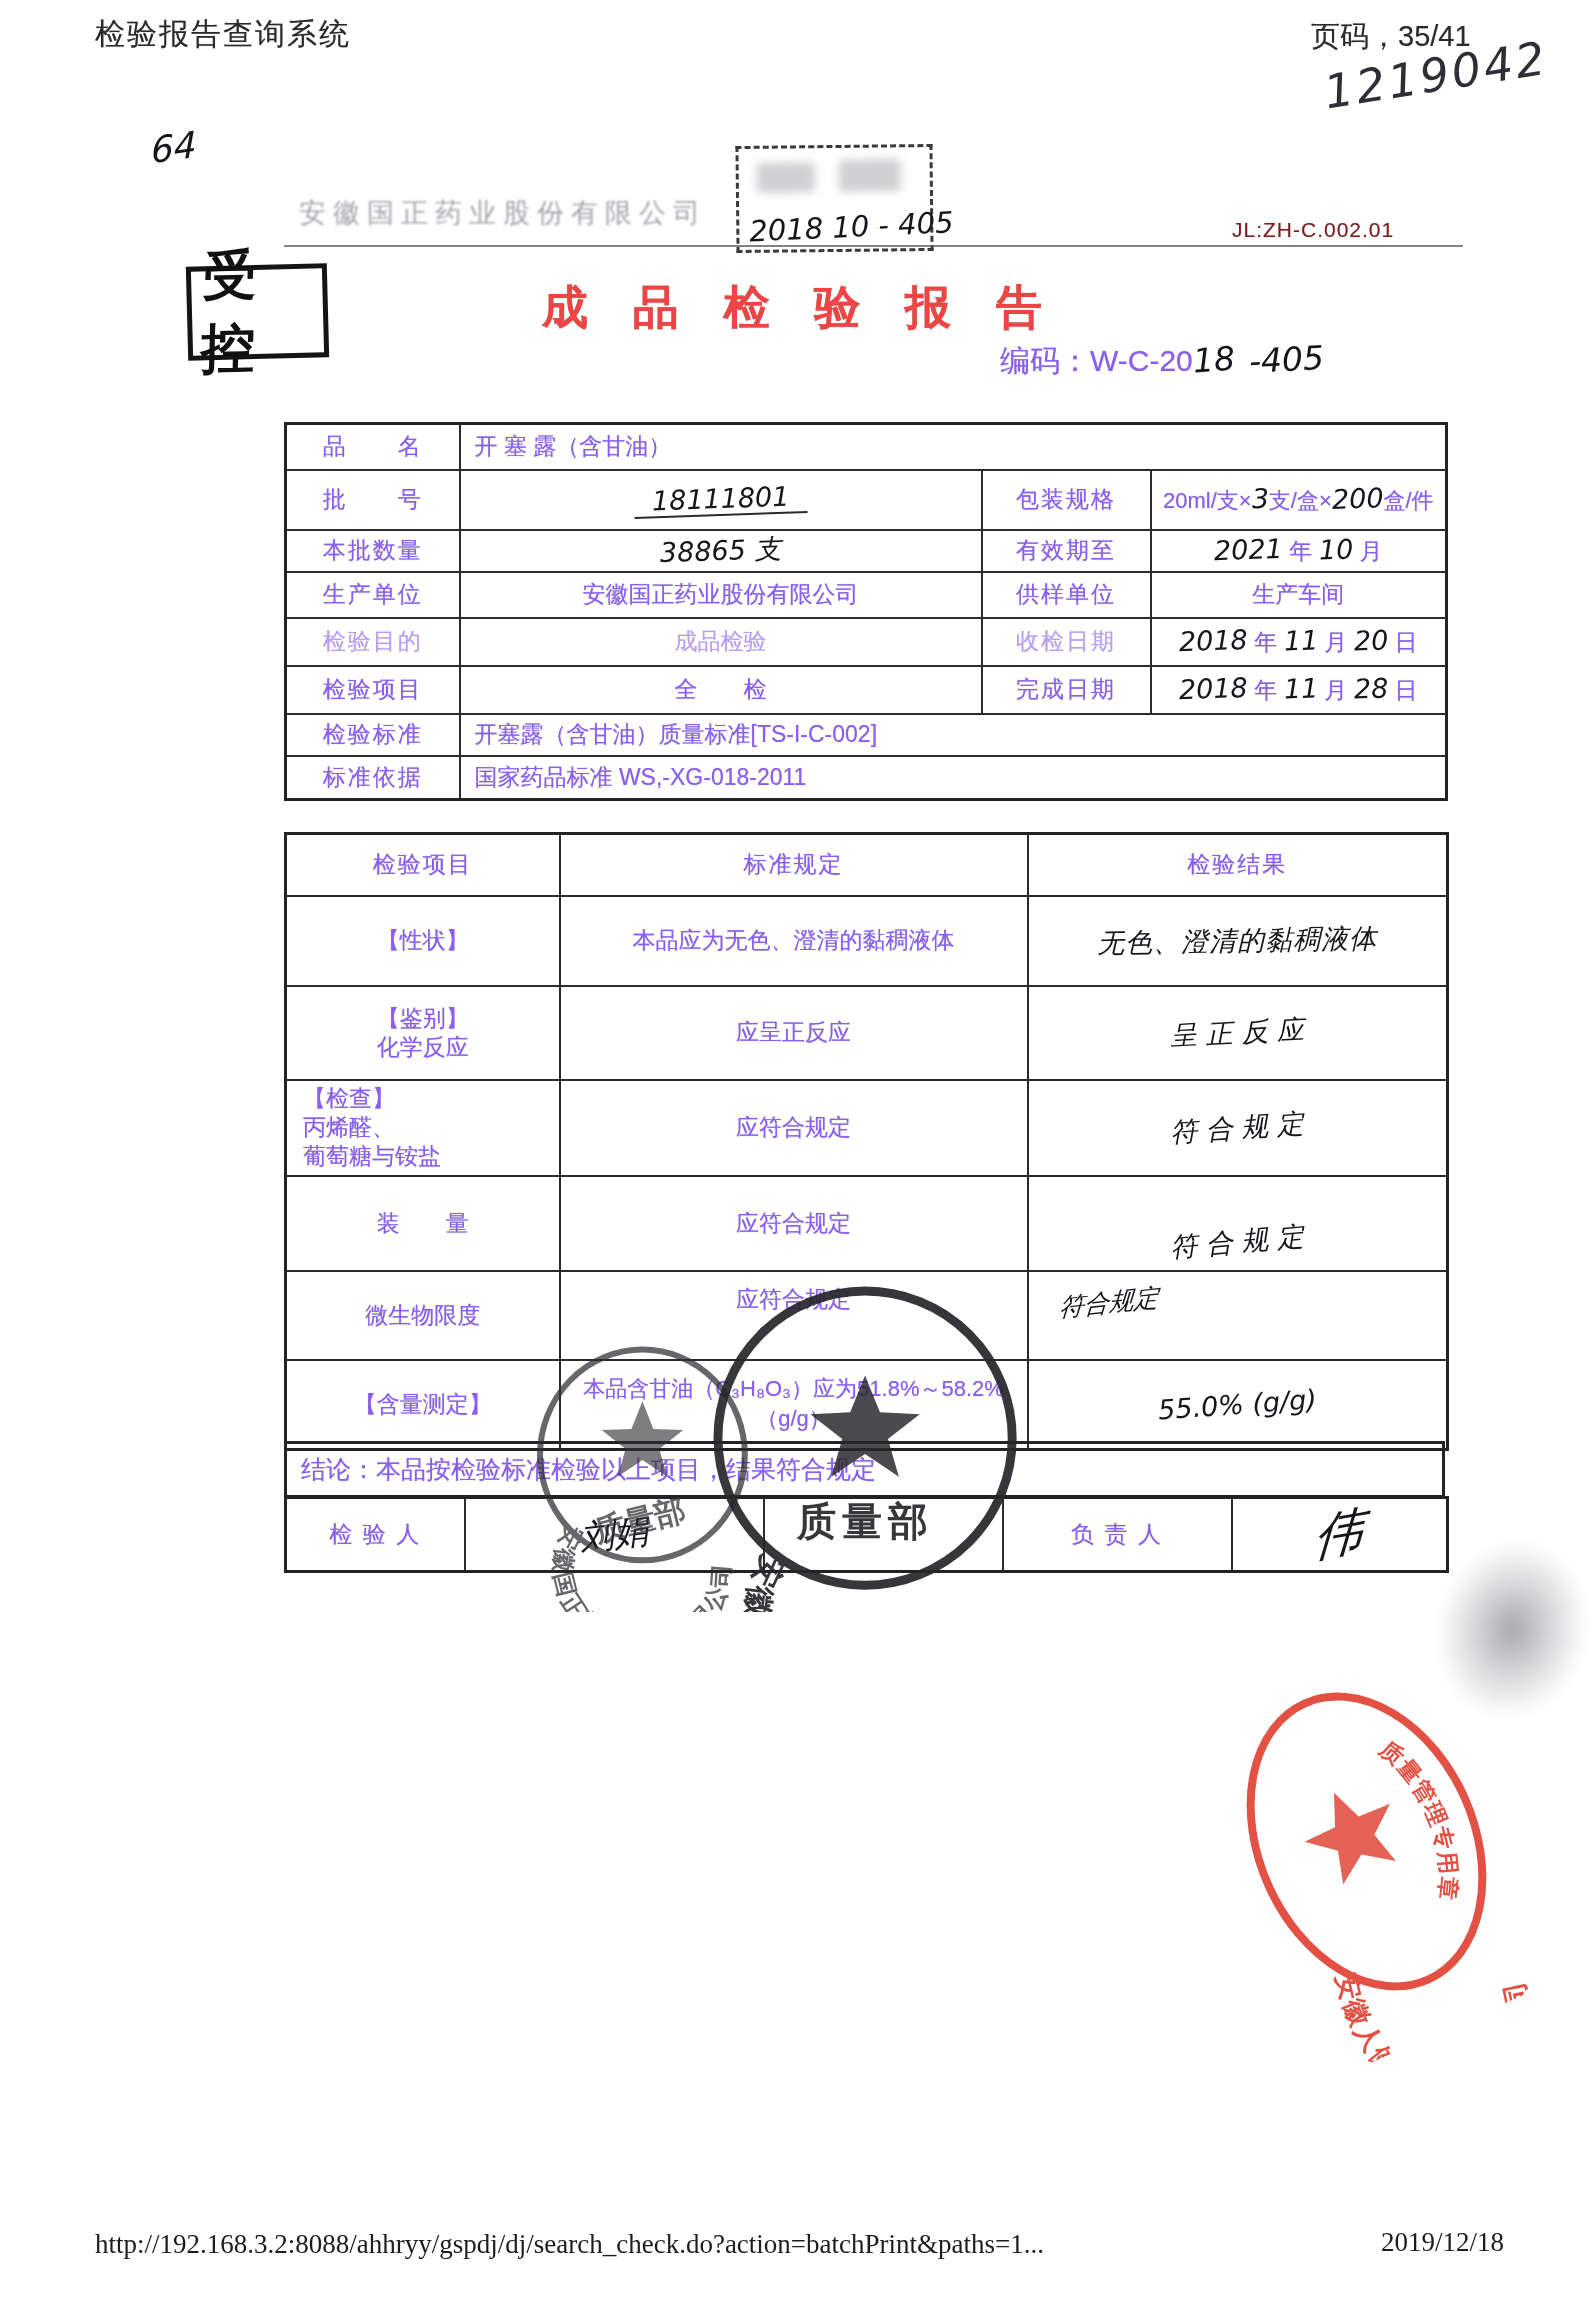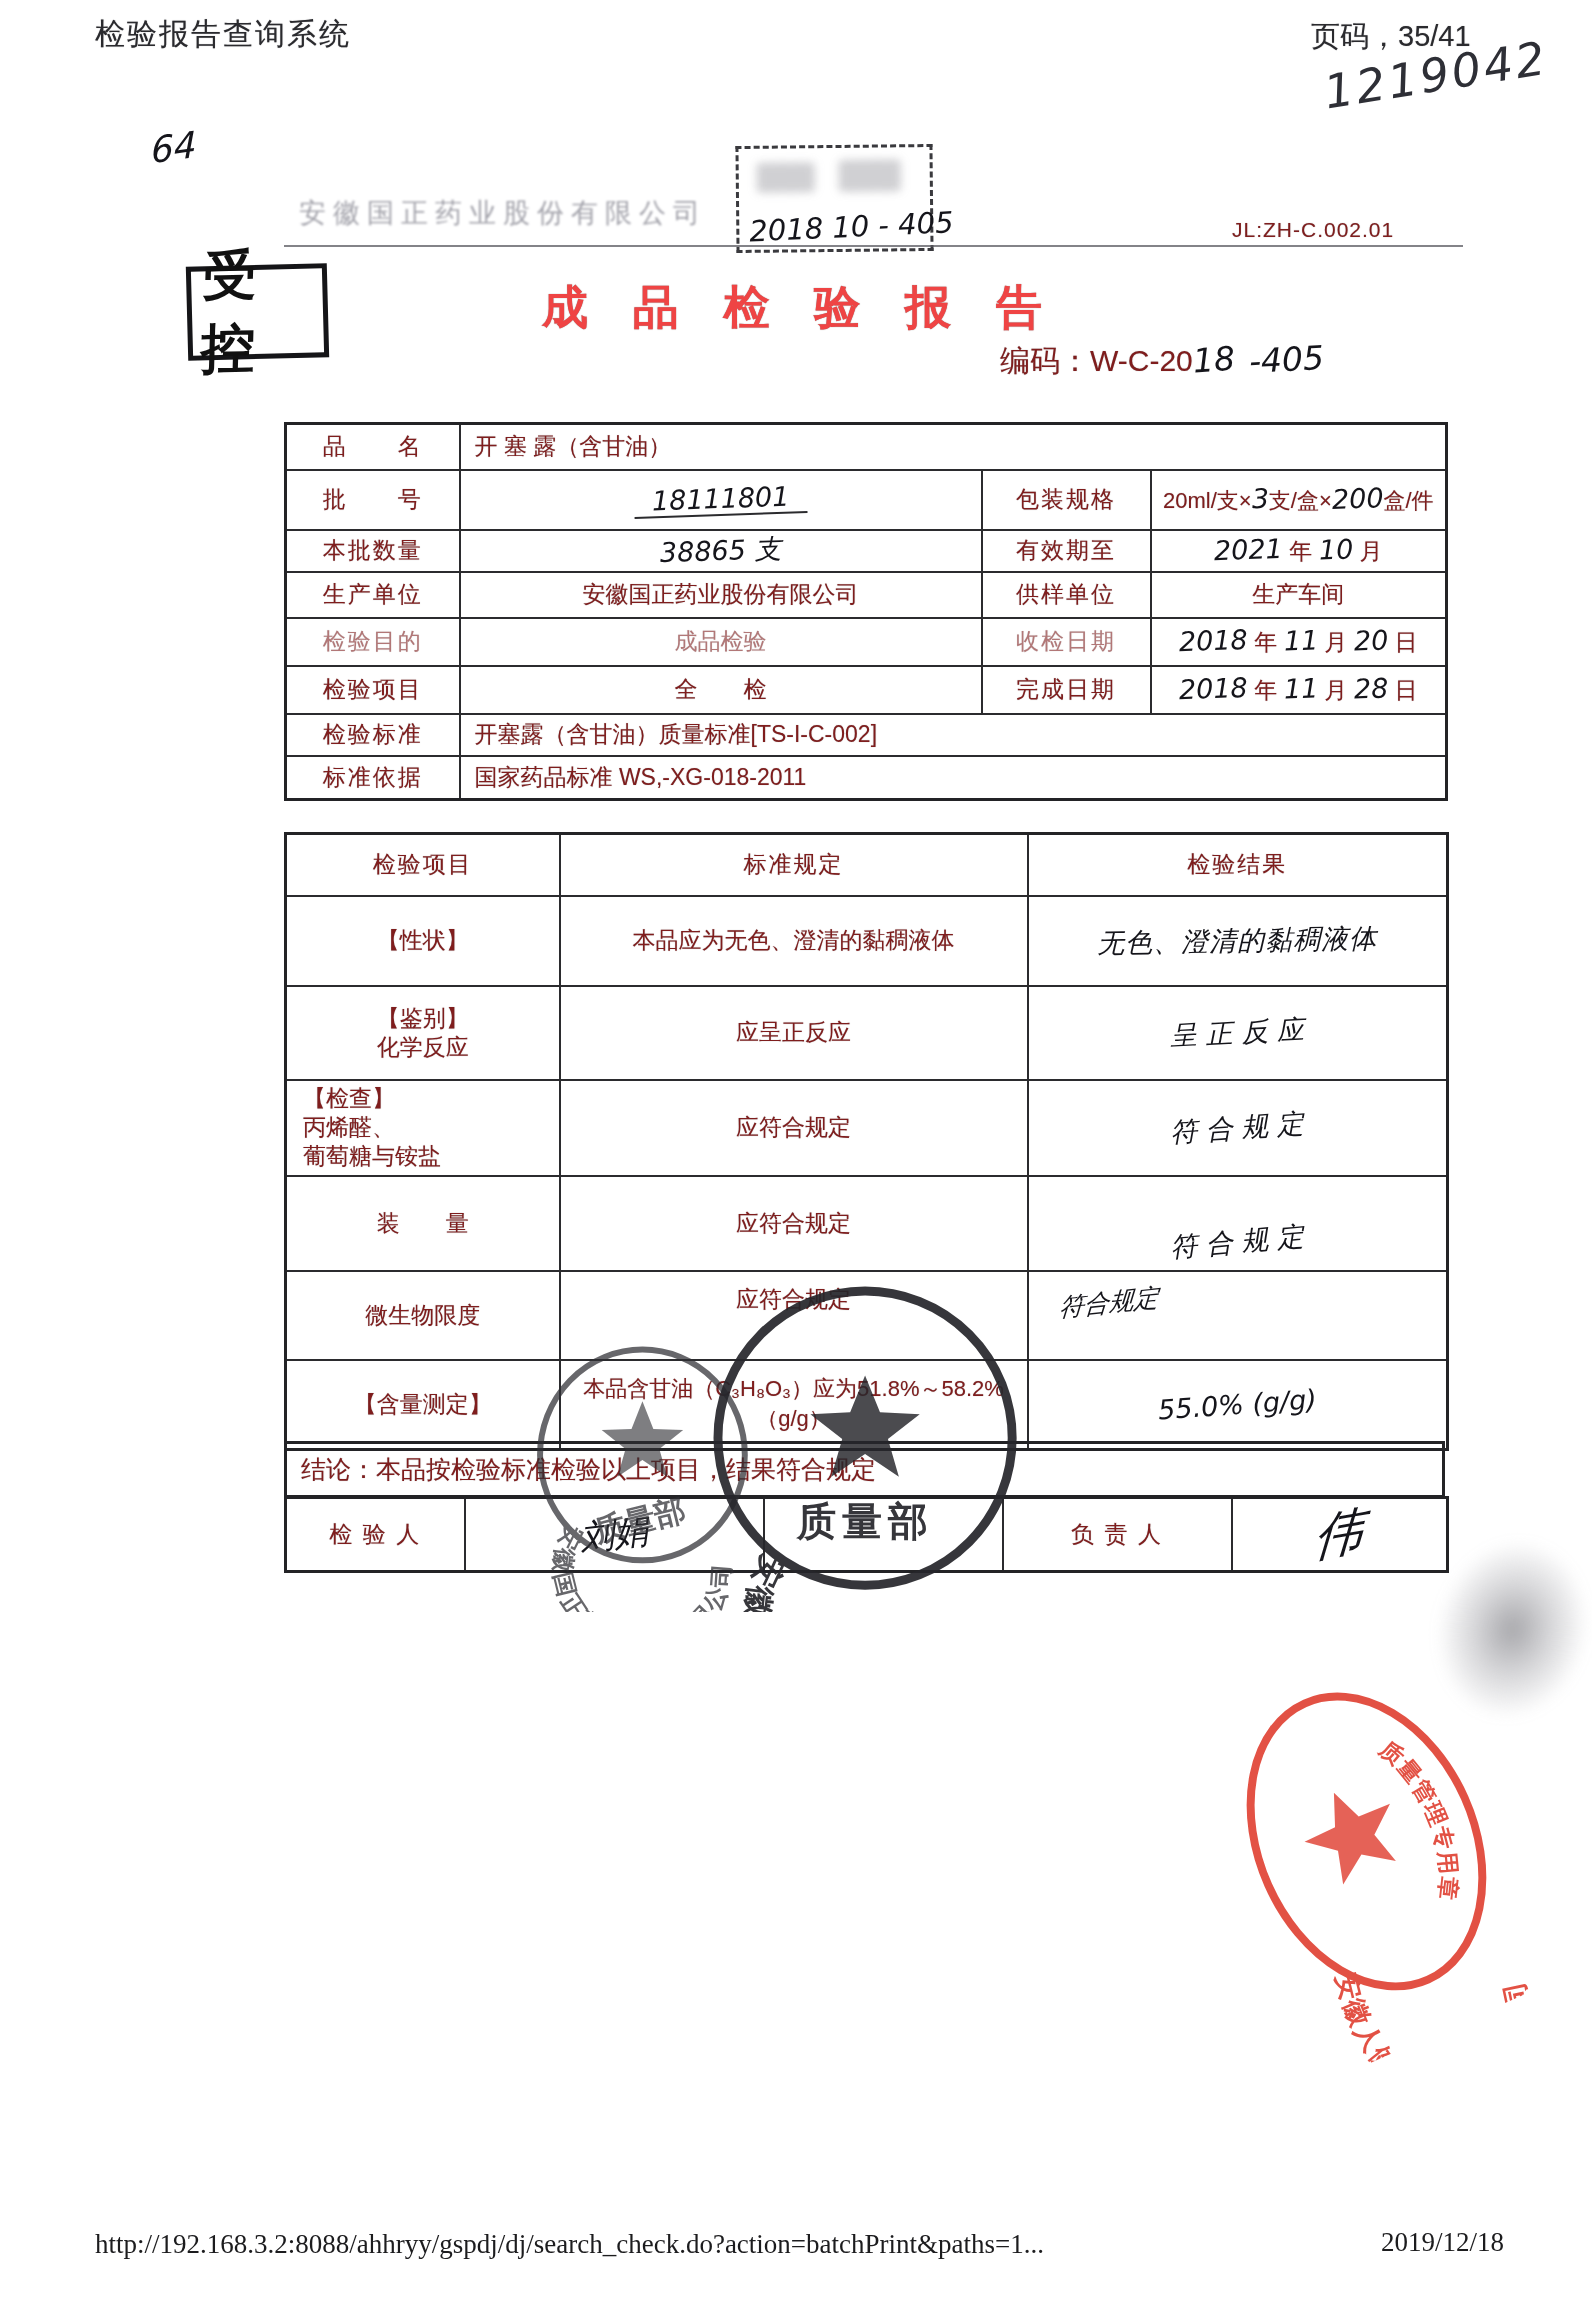--- a/index.html
+++ b/index.html
@@ -1,20 +1,20 @@
 <!DOCTYPE html>
 <html><head>
 <meta charset="utf-8">
 <style>
   html,body{margin:0;padding:0;background:#ffffff;}
   .page{position:relative;width:1592px;height:2299px;background:#fff;overflow:hidden;
         font-family:"Liberation Sans",sans-serif;color:#1e1e20;}
   .abs{position:absolute;}
   
-  .pr{color:#7f1d1d;text-shadow:0 0 1px rgba(40,40,40,.4);}
+  .pr{color:#8b5cf6;text-shadow:0 0 1px rgba(40,40,40,.4);}
   .faded{opacity:.6;filter:blur(0.4px);}
   
   .hand{font-style:italic;color:#15151b;transform:rotate(-2deg);display:inline-block;
         font-family:"DejaVu Sans",sans-serif;}
   .sys-title{font-size:30px;letter-spacing:2px;color:#2a2a2e;}
   .page-info{font-size:29px;color:#2a2a2e;}
   .hw-big{font-size:46px;transform:rotate(-9deg);letter-spacing:3px;color:#2e2f36;}
   .hw-64{font-size:36px;transform:rotate(-8deg) skewX(-8deg);}
   .faint-co{font-size:27px;letter-spacing:7px;color:rgba(105,105,118,.62);filter:blur(1.1px);}
   .receipt-box{width:191px;height:101px;border:3px dashed #3a3a3e;transform:rotate(-.6deg);}

